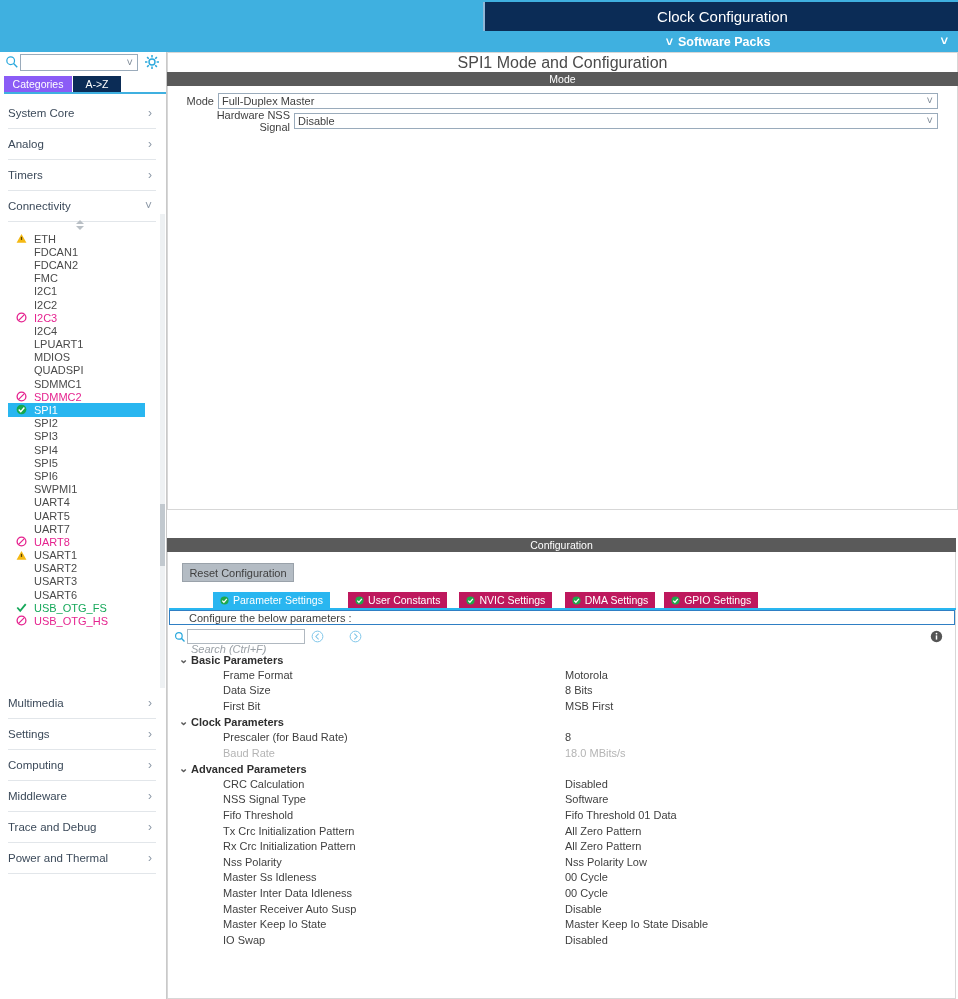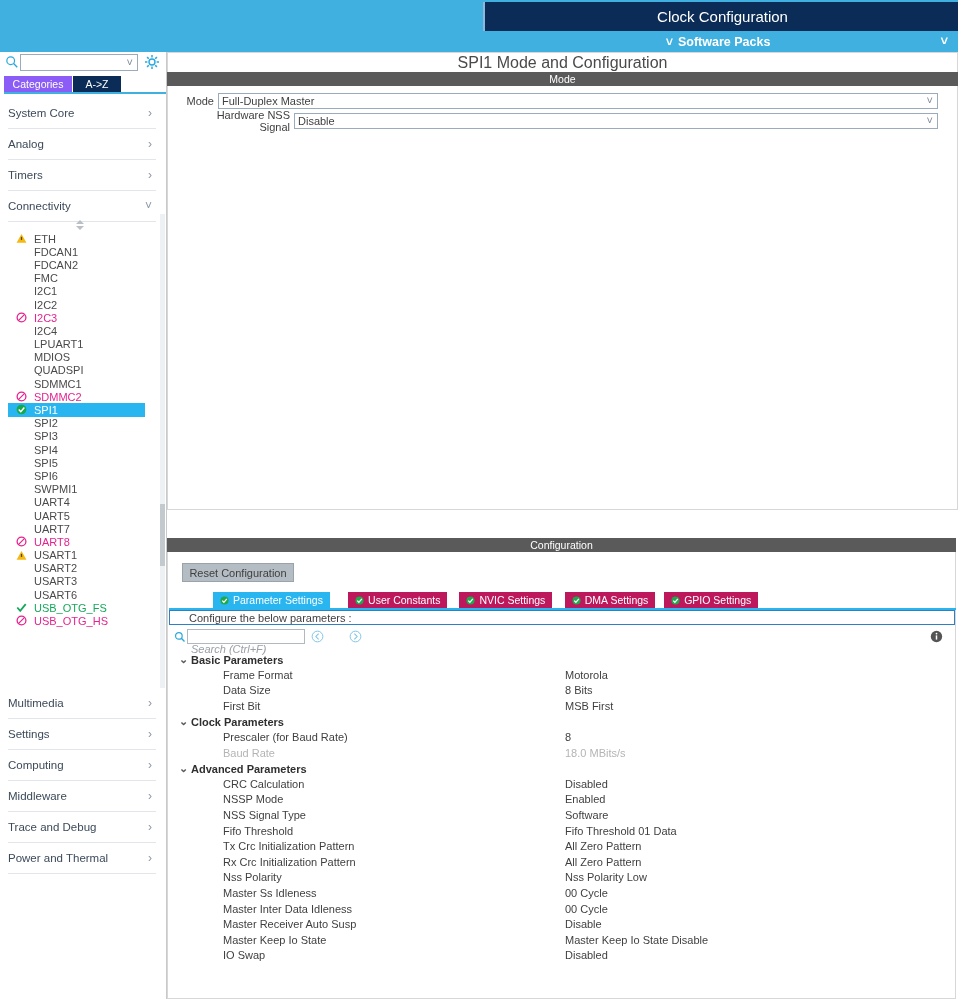--- a/index.html
+++ b/index.html
@@ -475,24 +475,20 @@
         </div>
         <div class="t-group">
           <span class="gcar">⌄</span>
           <span class="gtx">Advanced Parameters</span>
         </div>
         <div class="t-item">
           <span class="k">CRC Calculation</span>
           <span class="v">Disabled</span>
         </div>
         <div class="t-item">
-          <span class="k">NSSP Mode</span>
-          <span class="v">Enabled</span>
-        </div>
-        <div class="t-item">
           <span class="k">NSS Signal Type</span>
           <span class="v">Software</span>
         </div>
         <div class="t-item">
           <span class="k">Fifo Threshold</span>
           <span class="v">Fifo Threshold 01 Data</span>
         </div>
         <div class="t-item">
           <span class="k">Tx Crc Initialization Pattern</span>
           <span class="v">All Zero Pattern</span>

